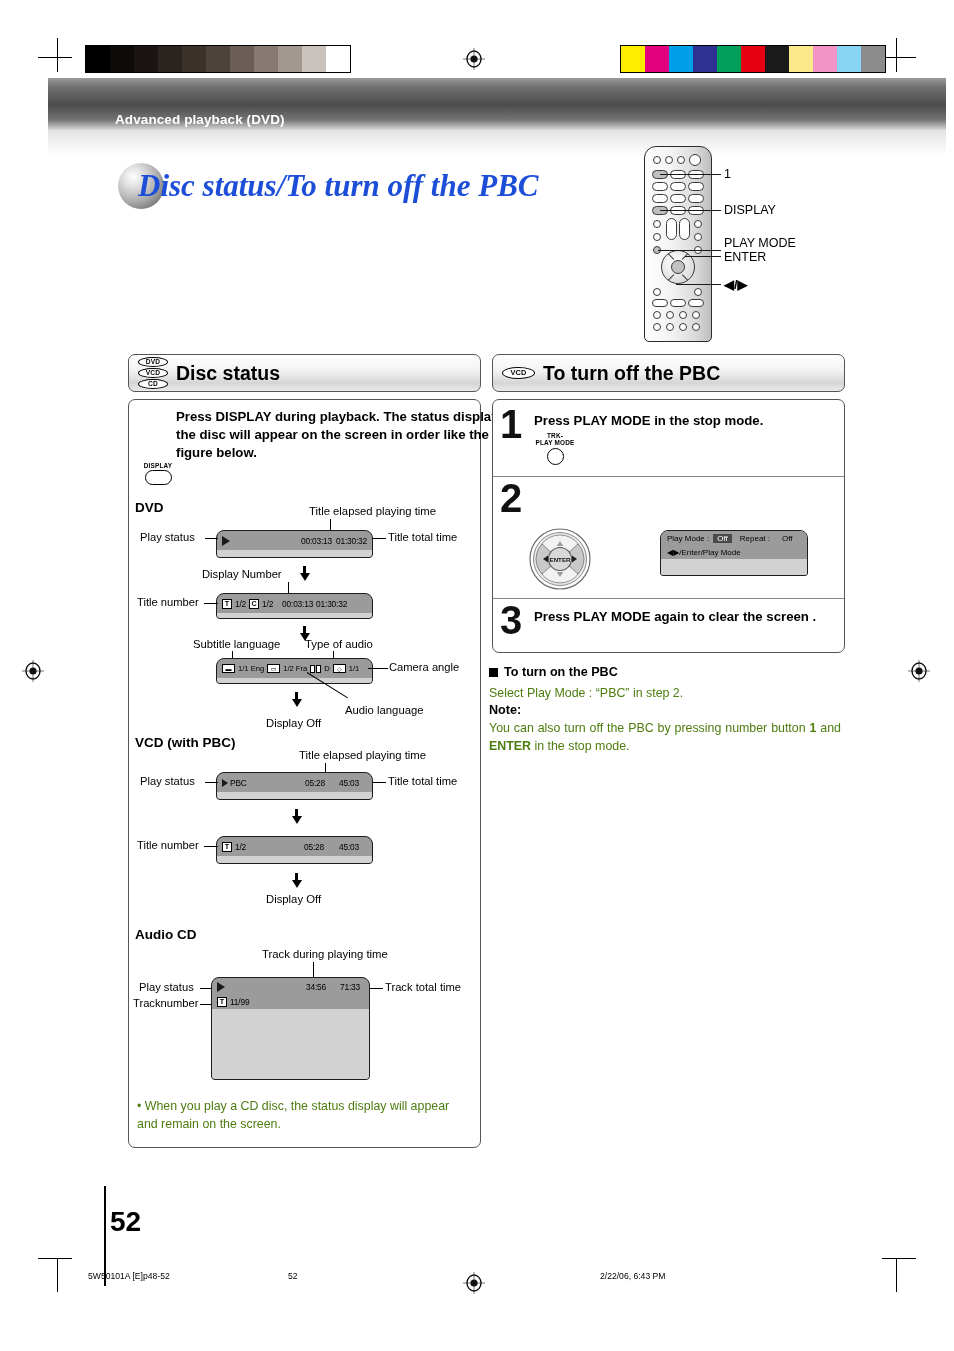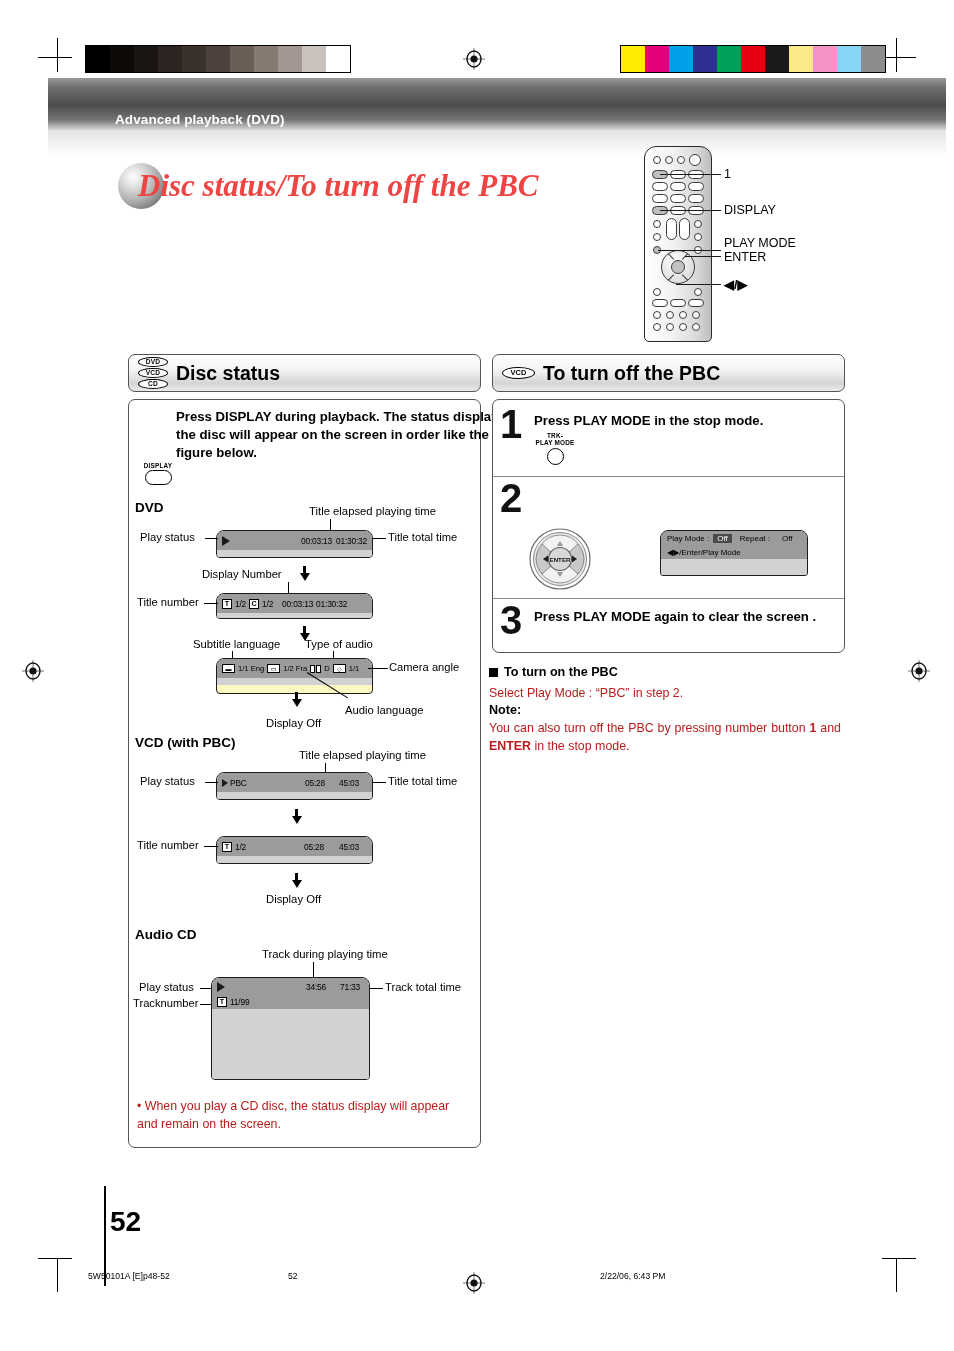--- a/index.html
+++ b/index.html
@@ -42,21 +42,21 @@
     display: flex; align-items: center; height: 52px;
   }
   .heading-ball {
     width: 46px; height: 46px; border-radius: 50%;
     background: radial-gradient(circle at 33% 30%, #ffffff 0%, #e2e2e2 22%, #a8a8a8 58%, #6d6d6d 85%, #4f4f4f 100%);
     flex: none;
   }
   .heading-text {
     font-family: "Liberation Serif", serif;
     font-style: italic; font-weight: bold;
-    font-size: 31px; color: #ef4444;
+    font-size: 31px; color: #1d4ed8;
     margin-left: -26px; white-space: nowrap;
   }
 
   
   .remote-wrap { position: absolute; left: 636px; top: 146px; width: 310px; height: 200px; }
   .remote-body {
     position: absolute; left: 8px; top: 0; width: 68px; height: 196px;
     border: 1.6px solid #2b2b2b; border-radius: 12px 12px 5px 5px;
     background: linear-gradient(to right, #ffffff 0%, #f3f3f3 40%, #d9d9d9 78%, #bdbdbd 100%);
   }
@@ -118,21 +118,21 @@
     width: 17px; height: 17px; border: 1.7px solid #000; border-radius: 50%;
     margin: 1px auto 0; background: #fff;
   }
 
   
   .osd {
     position: absolute;
     border: 1.5px solid #1d1d1d;
     border-radius: 8px 8px 4px 4px;
     overflow: hidden;
-    background: #fef9c3;
+    background: #14532d;
   }
   .osd-top {
     background: #9b9b9b; height: 19px;
     display: flex; align-items: center;
     padding: 0 5px; gap: 4px;
     font-size: 8.4px; color: #000; white-space: nowrap;
   }
   .osd-rest { background: #d2d2d2; }
   .osd-spacer { flex: 1; }
   .tbadge {
@@ -212,21 +212,21 @@
   }
   .hl { background: #4a4a4a; color: #fff; padding: 0 4px; }
 
   
   .note-head {
     position: absolute; font-size: 12.6px; font-weight: bold; color: #000;
     display: flex; align-items: center; gap: 6px;
   }
   .sq { width: 9px; height: 9px; background: #000; display: inline-block; }
   .note-body {
-    position: absolute; font-size: 12.4px; color: #b91c1c; line-height: 1.42;
+    position: absolute; font-size: 12.4px; color: #4d7c0f; line-height: 1.42;
     width: 352px;
   }
   .note-body b { font-weight: bold; }
 
   
   .pgnum {
     position: absolute; left: 110px; top: 1206px;
     font-size: 28px; font-weight: bold; color: #000;
   }
   .pgrule { position: absolute; left: 104px; top: 1186px; width: 1.6px; height: 100px; background: #000; }
@@ -438,21 +438,21 @@
 <div class="lead-h" style="left:204px;top:603px;width:14px;"></div>
 
 <div class="arrow-stem" style="left:303px;top:626px;height:9px;"></div>
 <div class="arrow-down" style="left:300px;top:633px;"></div>
 
 <div class="caption" style="left:193px;top:638px;">Subtitle language</div>
 <div class="lead-v" style="left:232px;top:651px;height:10px;"></div>
 <div class="caption" style="left:305px;top:638px;">Type of audio</div>
 <div class="lead-v" style="left:333px;top:651px;height:10px;"></div>
 
-<div class="osd" style="left:216px;top:658px;width:157px;height:36px;">
+<div class="osd" style="left:216px;top:658px;width:157px;height:26px;">
   <div class="osd-top" style="gap:3px;font-size:7.6px;">
     <span class="ico-box">▬</span>
     <span>1/1 Eng</span>
     <span class="ico-box">▭</span>
     <span>1/2 Fra</span>
     <span class="dolby">
         <i></i>
         <i></i>
       </span>
     <span>D</span>

